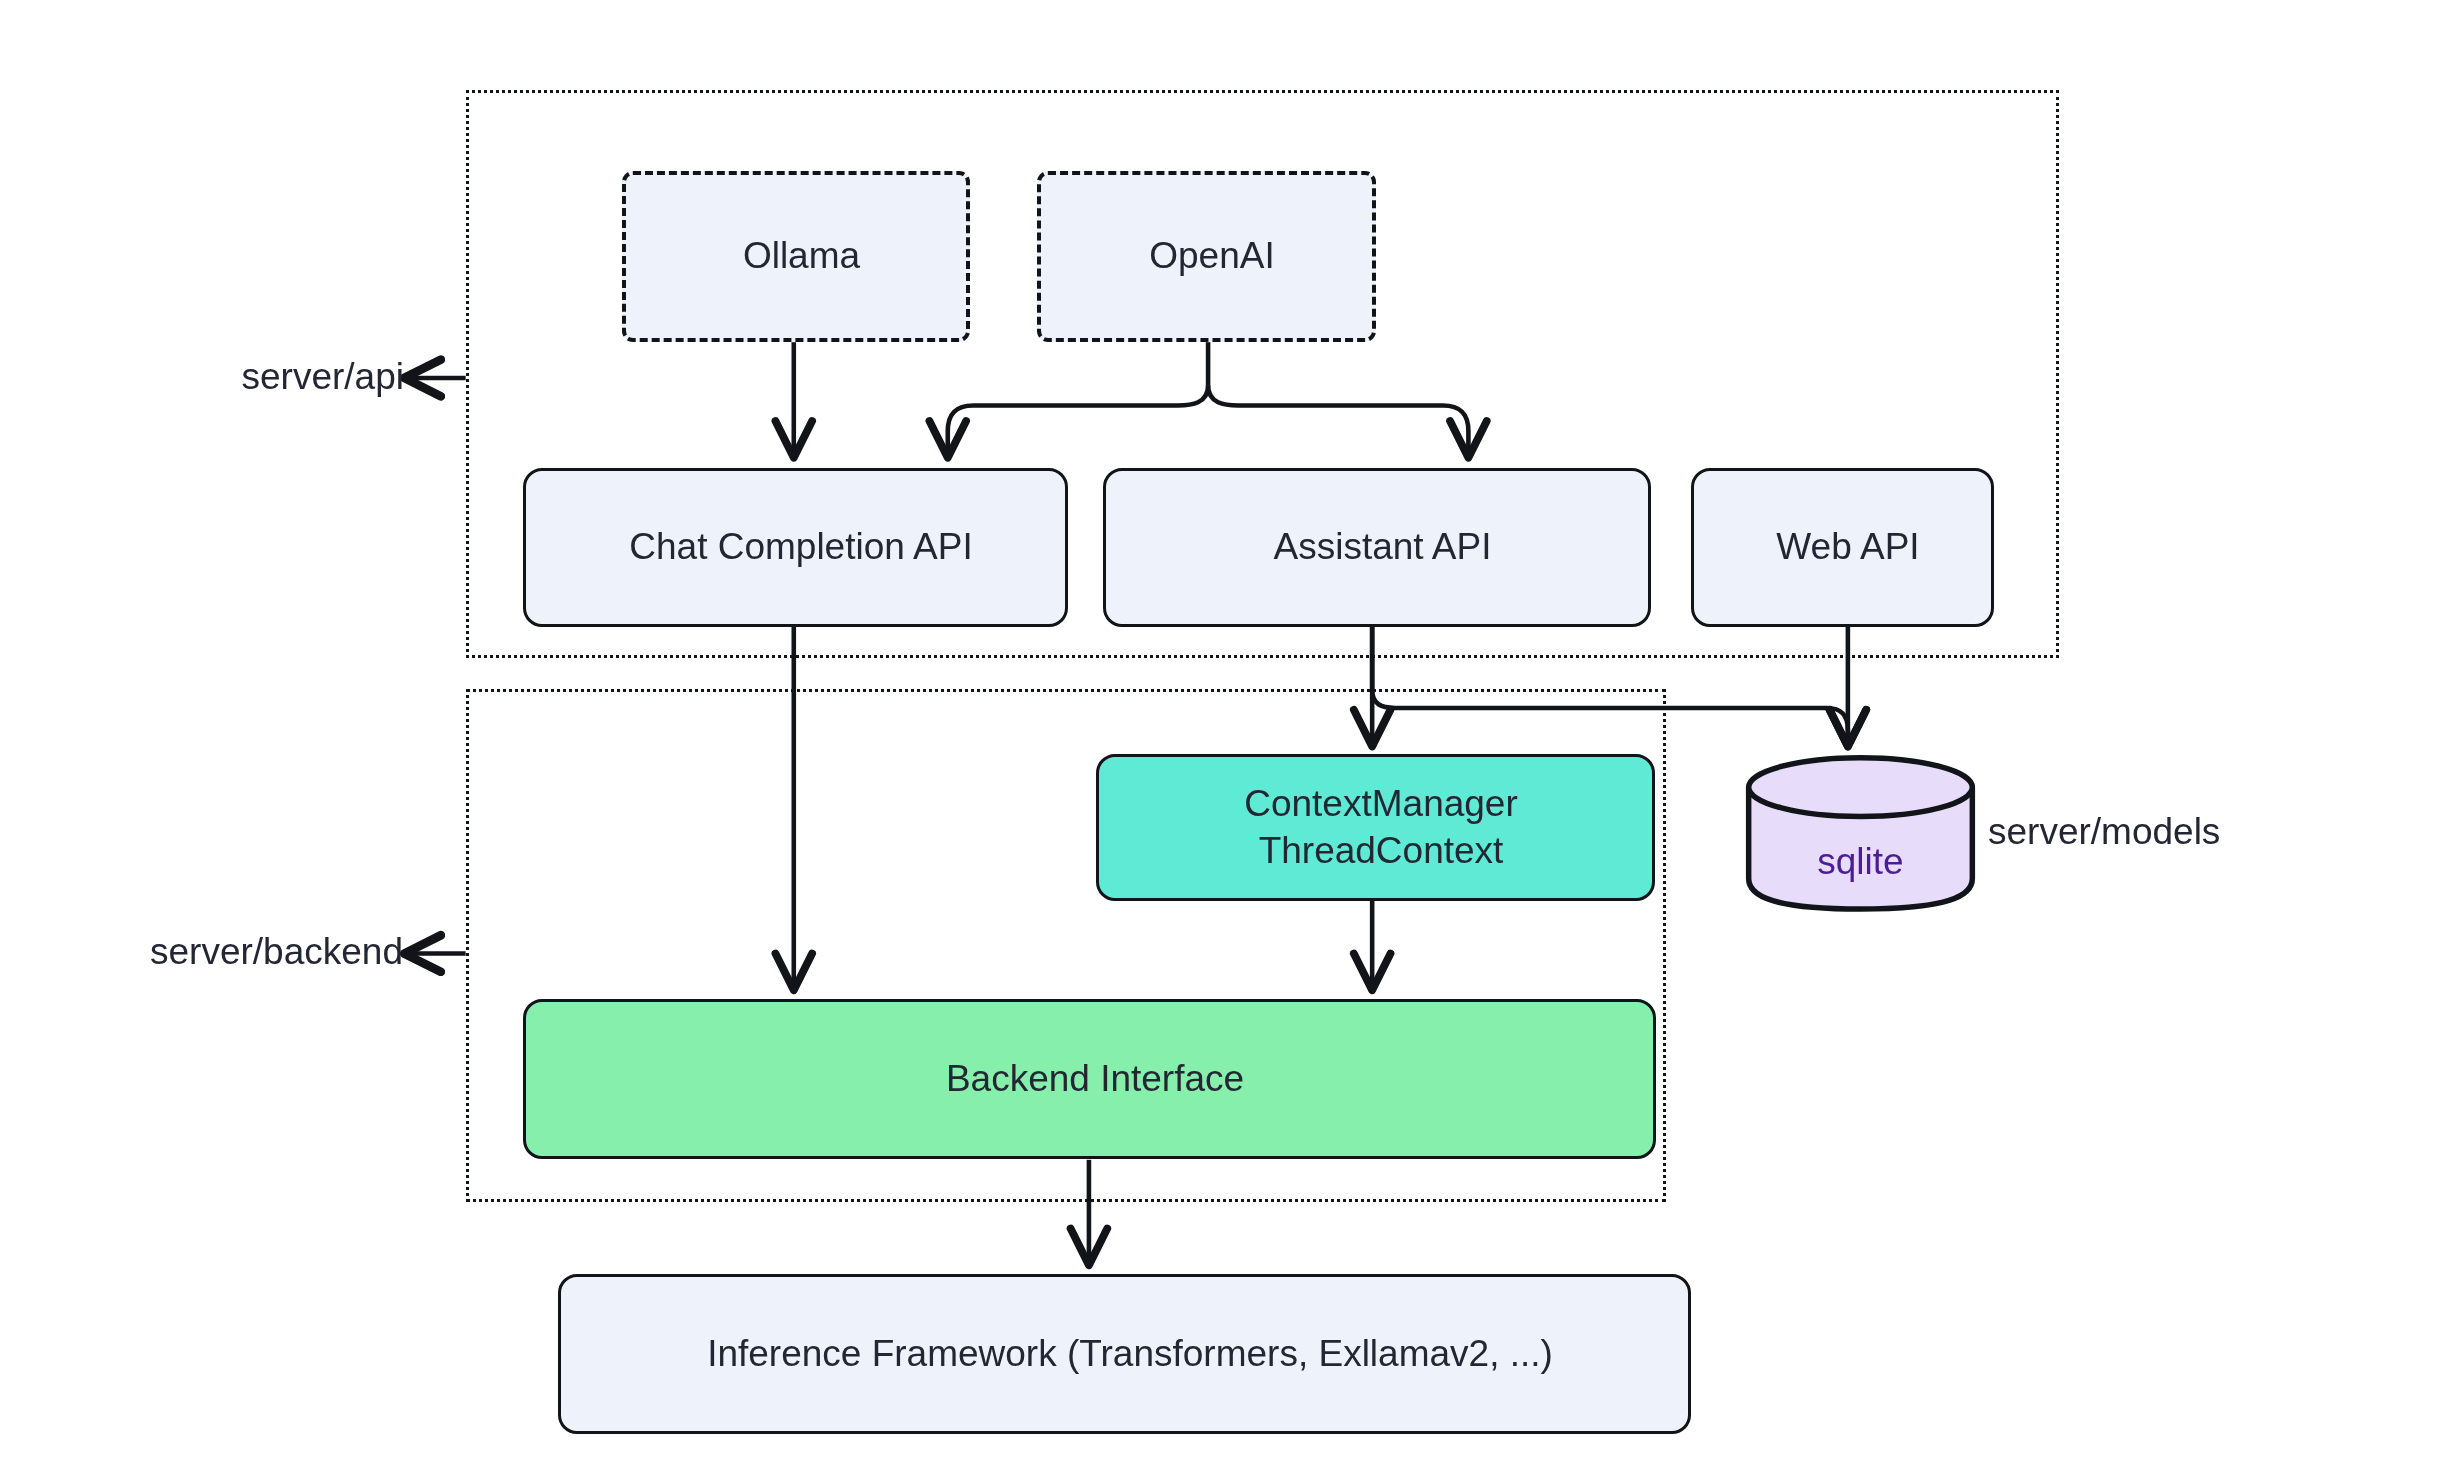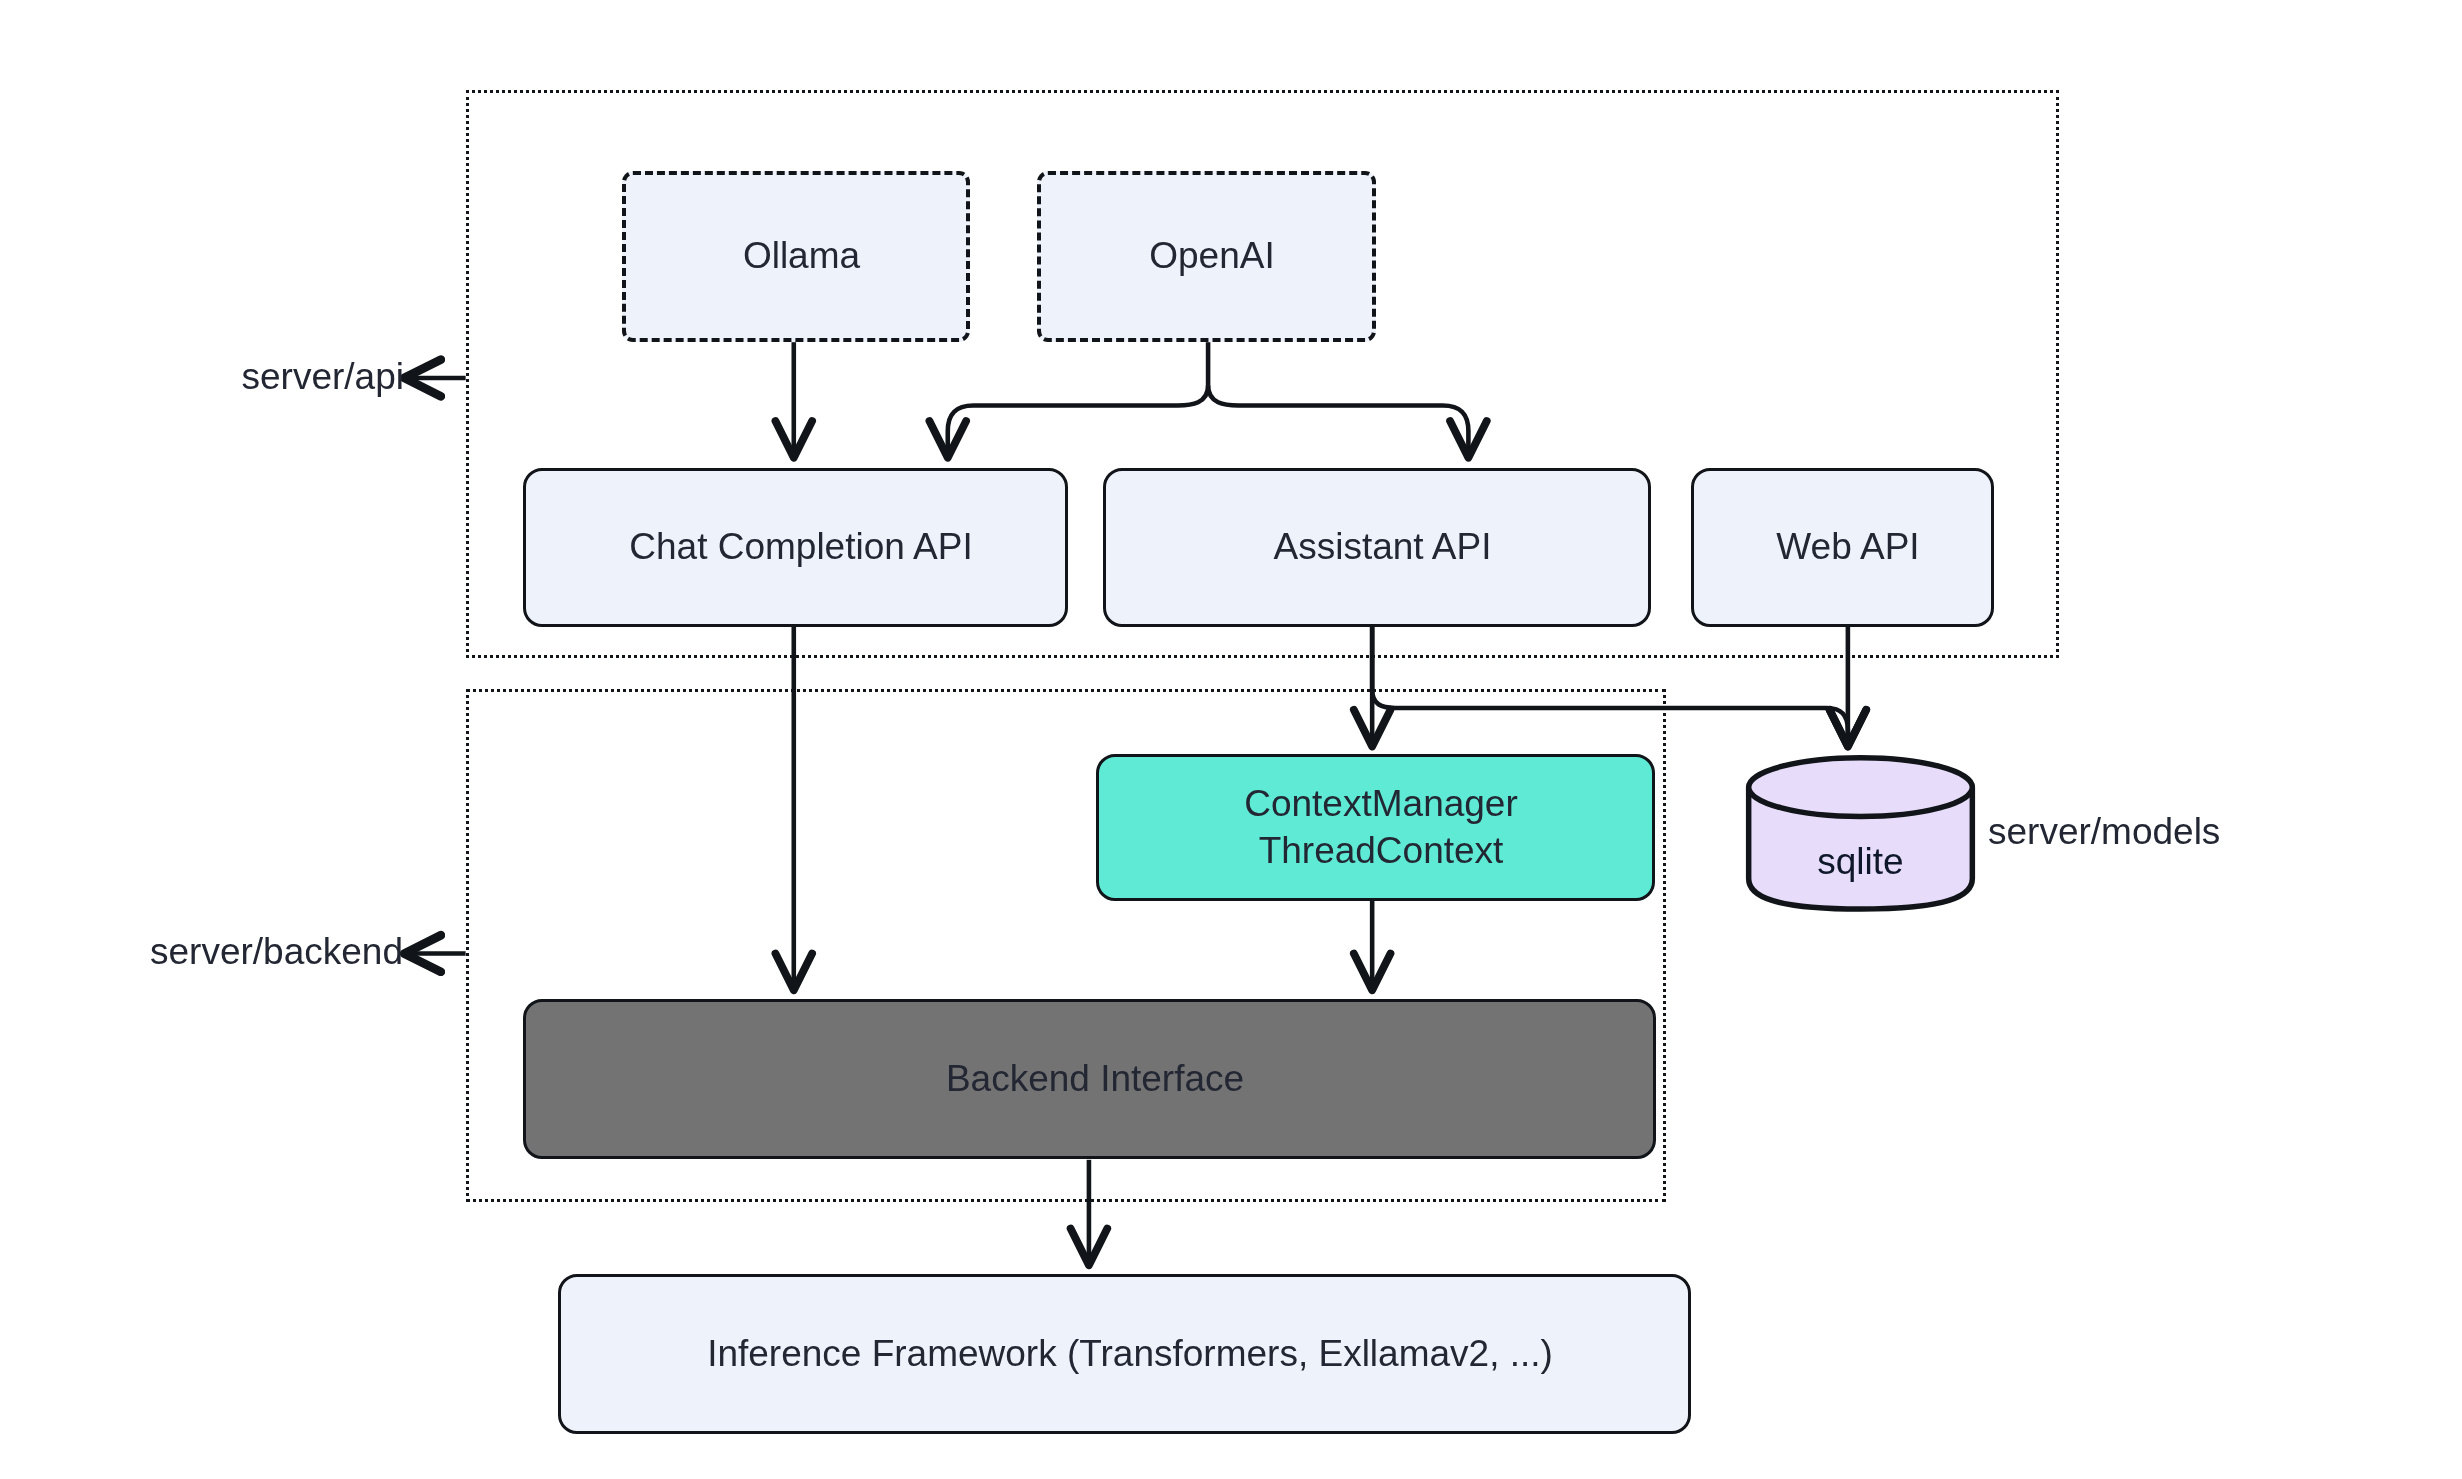--- a/index.html
+++ b/index.html
@@ -44,38 +44,38 @@
     text-align: center;
     border-radius: 19px;
     border: 3.7px solid #111418;
     line-height: 1.26;
     padding: 5.5px 13px;
     z-index: 4;
   }
   .node .label { display: block; width: 100%; }
   .node.blue   { background: #eef2fb; }
   .node.green  { background: #5eead4; }
-  .node.yellow { background: #737373; }
+  .node.yellow { background: #86efac; }
   .node.dashed { border-style: dashed; border-width: 4.6px; border-radius: 11px; }
 
   .fs-lg { font-size: 37px; padding-left: 24px; }
 
   
   .cylinder {
     position: absolute;
     z-index: 4;
   }
   .cylinder .cyl-svg { display: block; }
   .cylinder .cyl-text {
     position: absolute;
     left: 0;
     width: 100%;
     text-align: center;
     font-size: 37px;
-    color: #0f172a;
+    color: #4c1d95;
   }
 
   
   .caption {
     position: absolute;
     font-size: 37px;
     color: #232733;
     white-space: nowrap;
     z-index: 5;
   }

